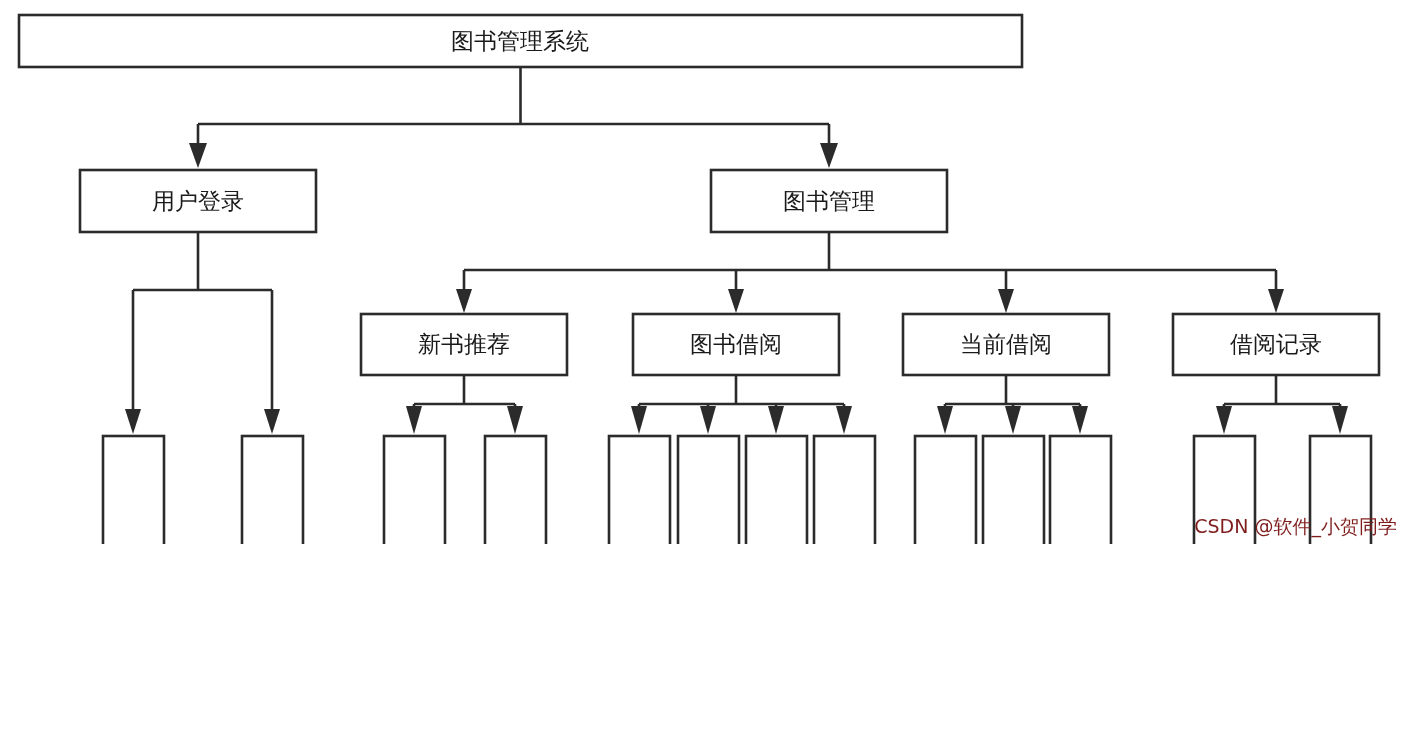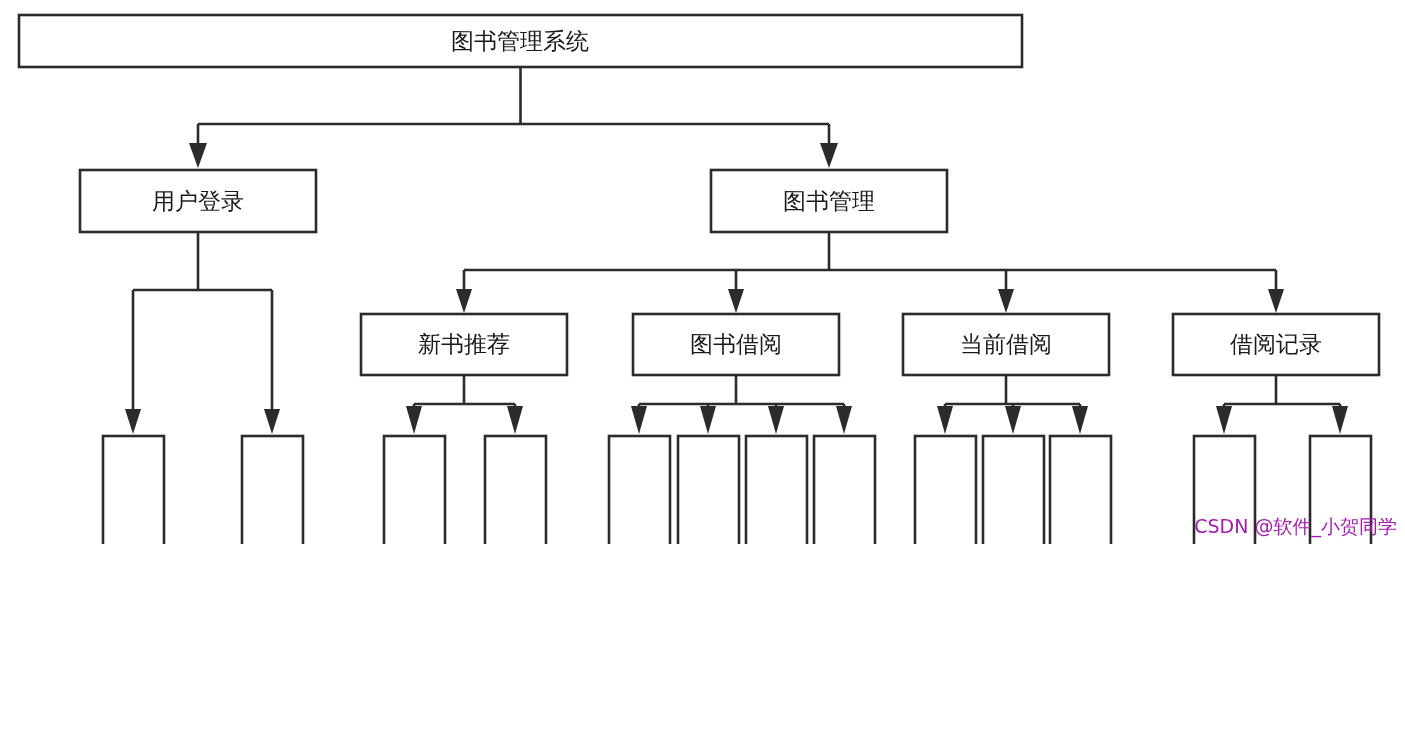--- a/index.html
+++ b/index.html
@@ -56,21 +56,21 @@
     text-orientation: upright;
     letter-spacing: 3px;
     text-anchor: middle;
   }
   .watermark-text {
     position: absolute;
     right: 8px;
     bottom: 4px;
     font-family: "DejaVu Sans", "Liberation Sans", sans-serif;
     font-size: 19px;
-    color: #a21caf;
+    color: #7f1d1d;
     white-space: nowrap;
     pointer-events: none;
     user-select: none;
   }
 </style>
 </head>
 <body>
 
 <div id="diagram-root">
 

